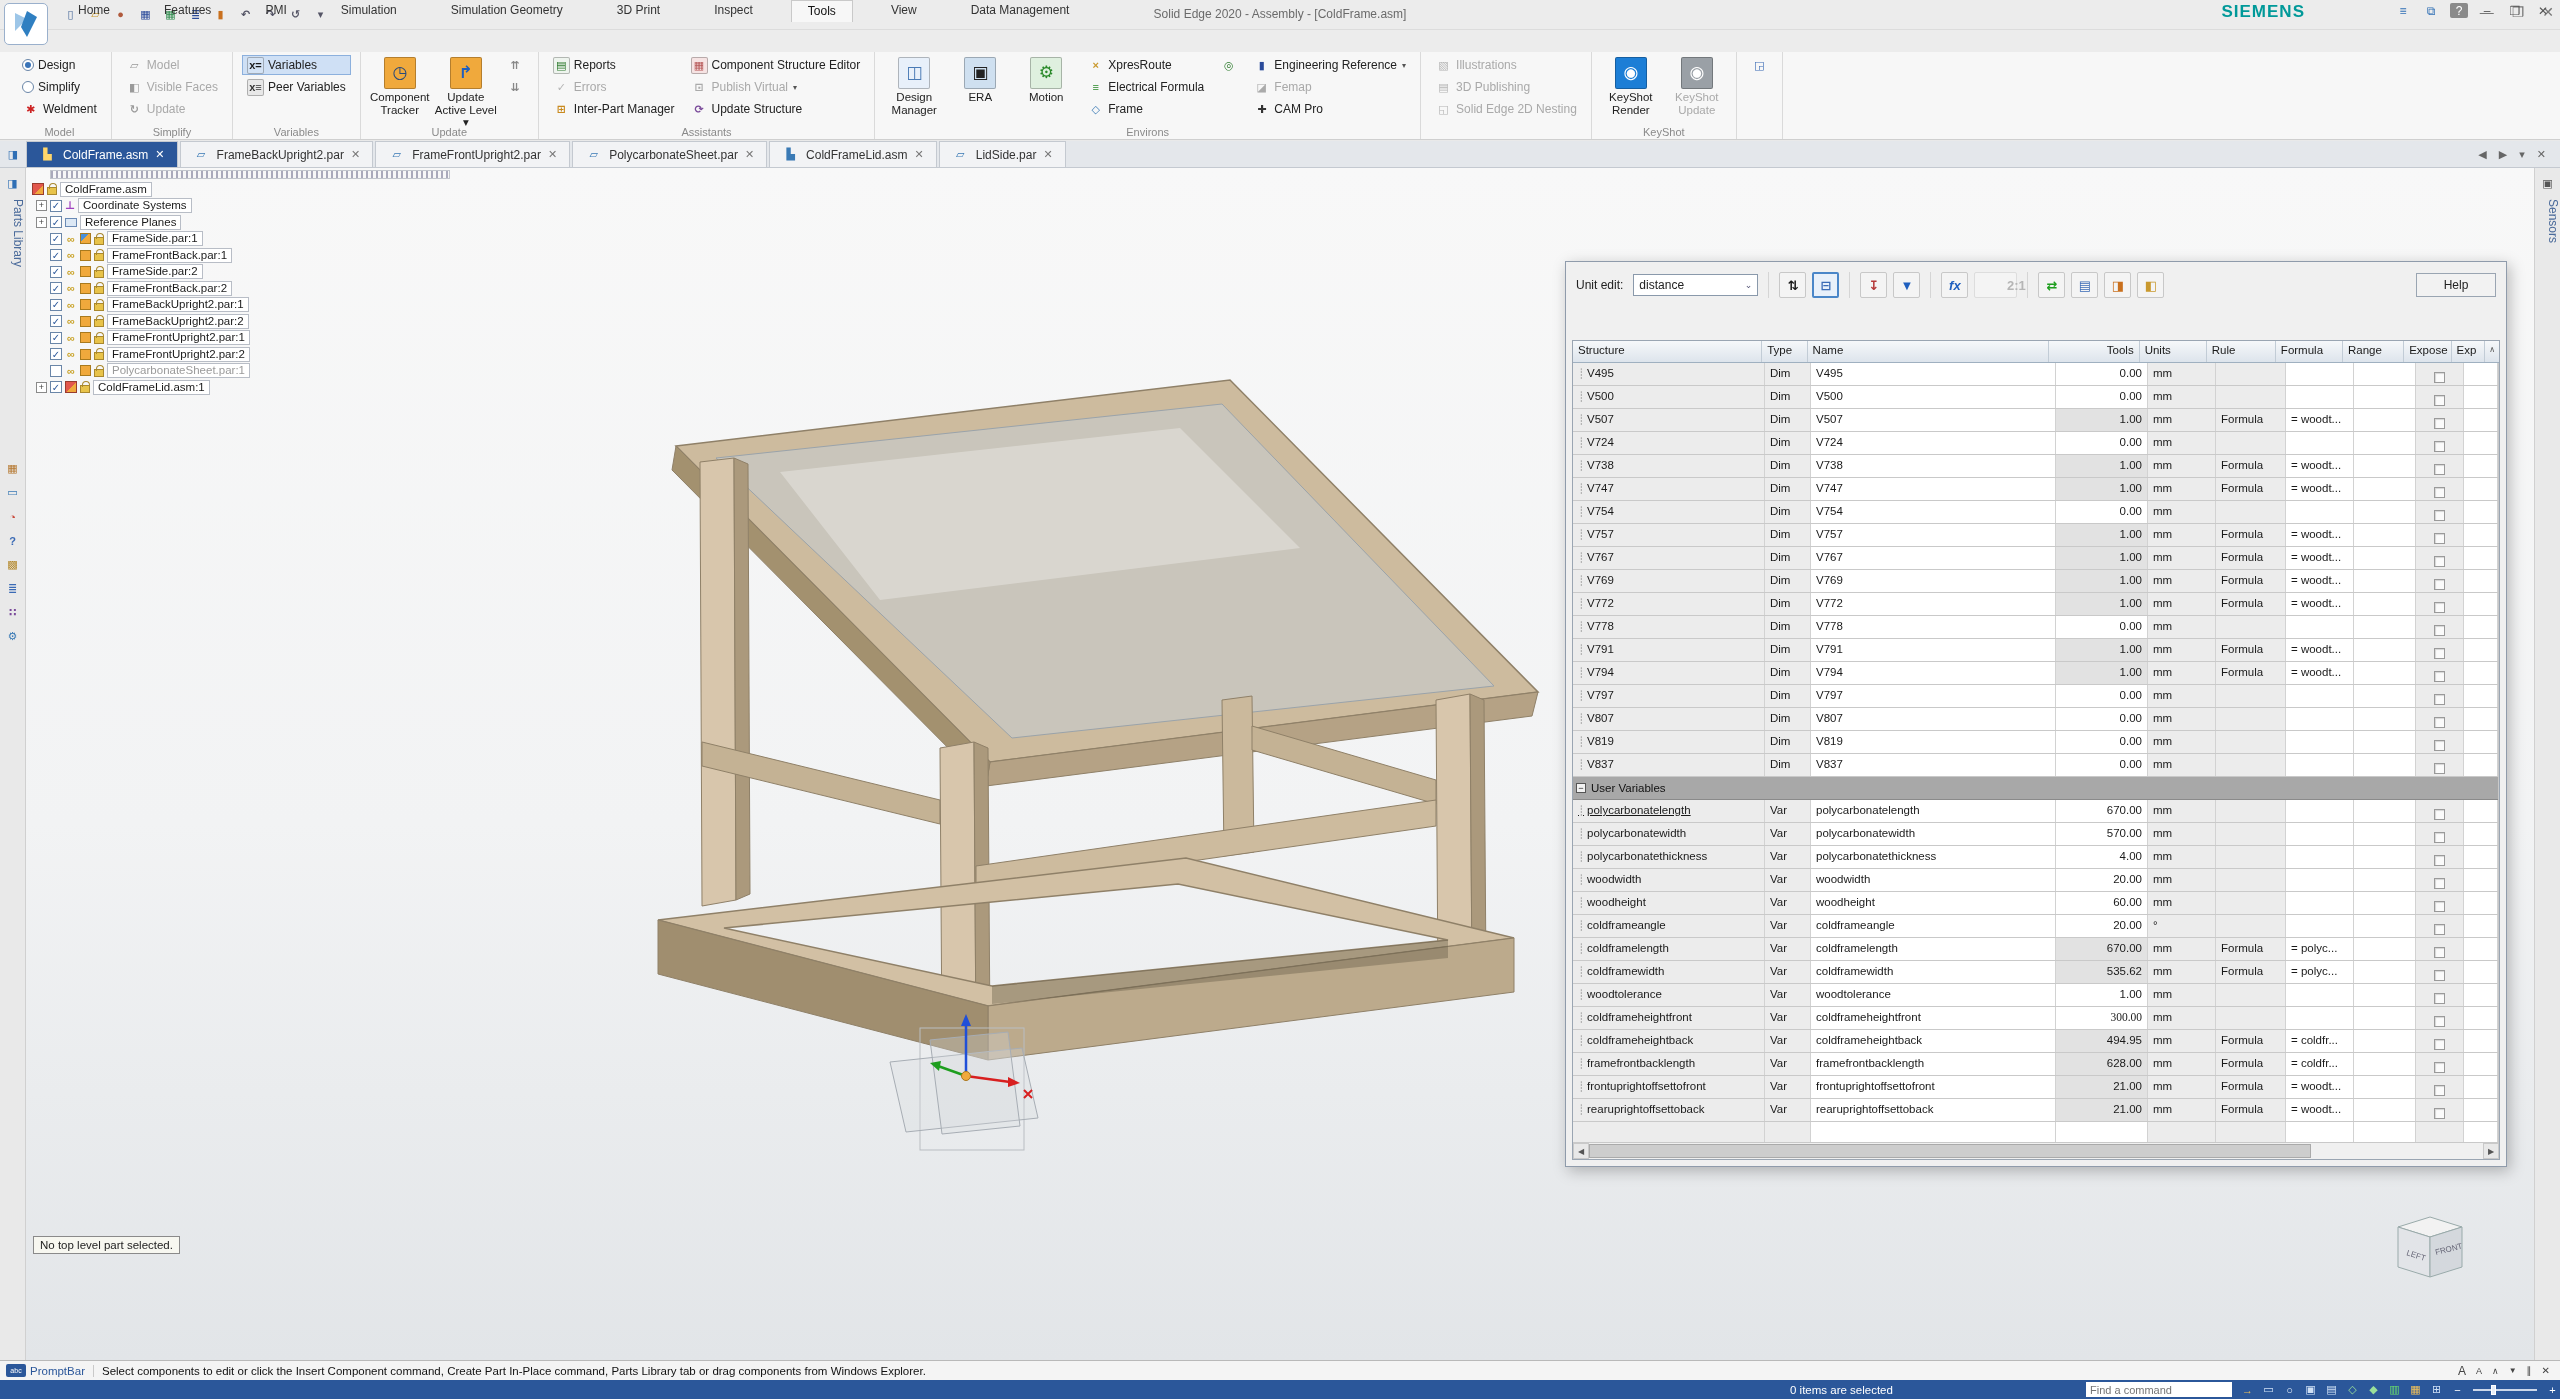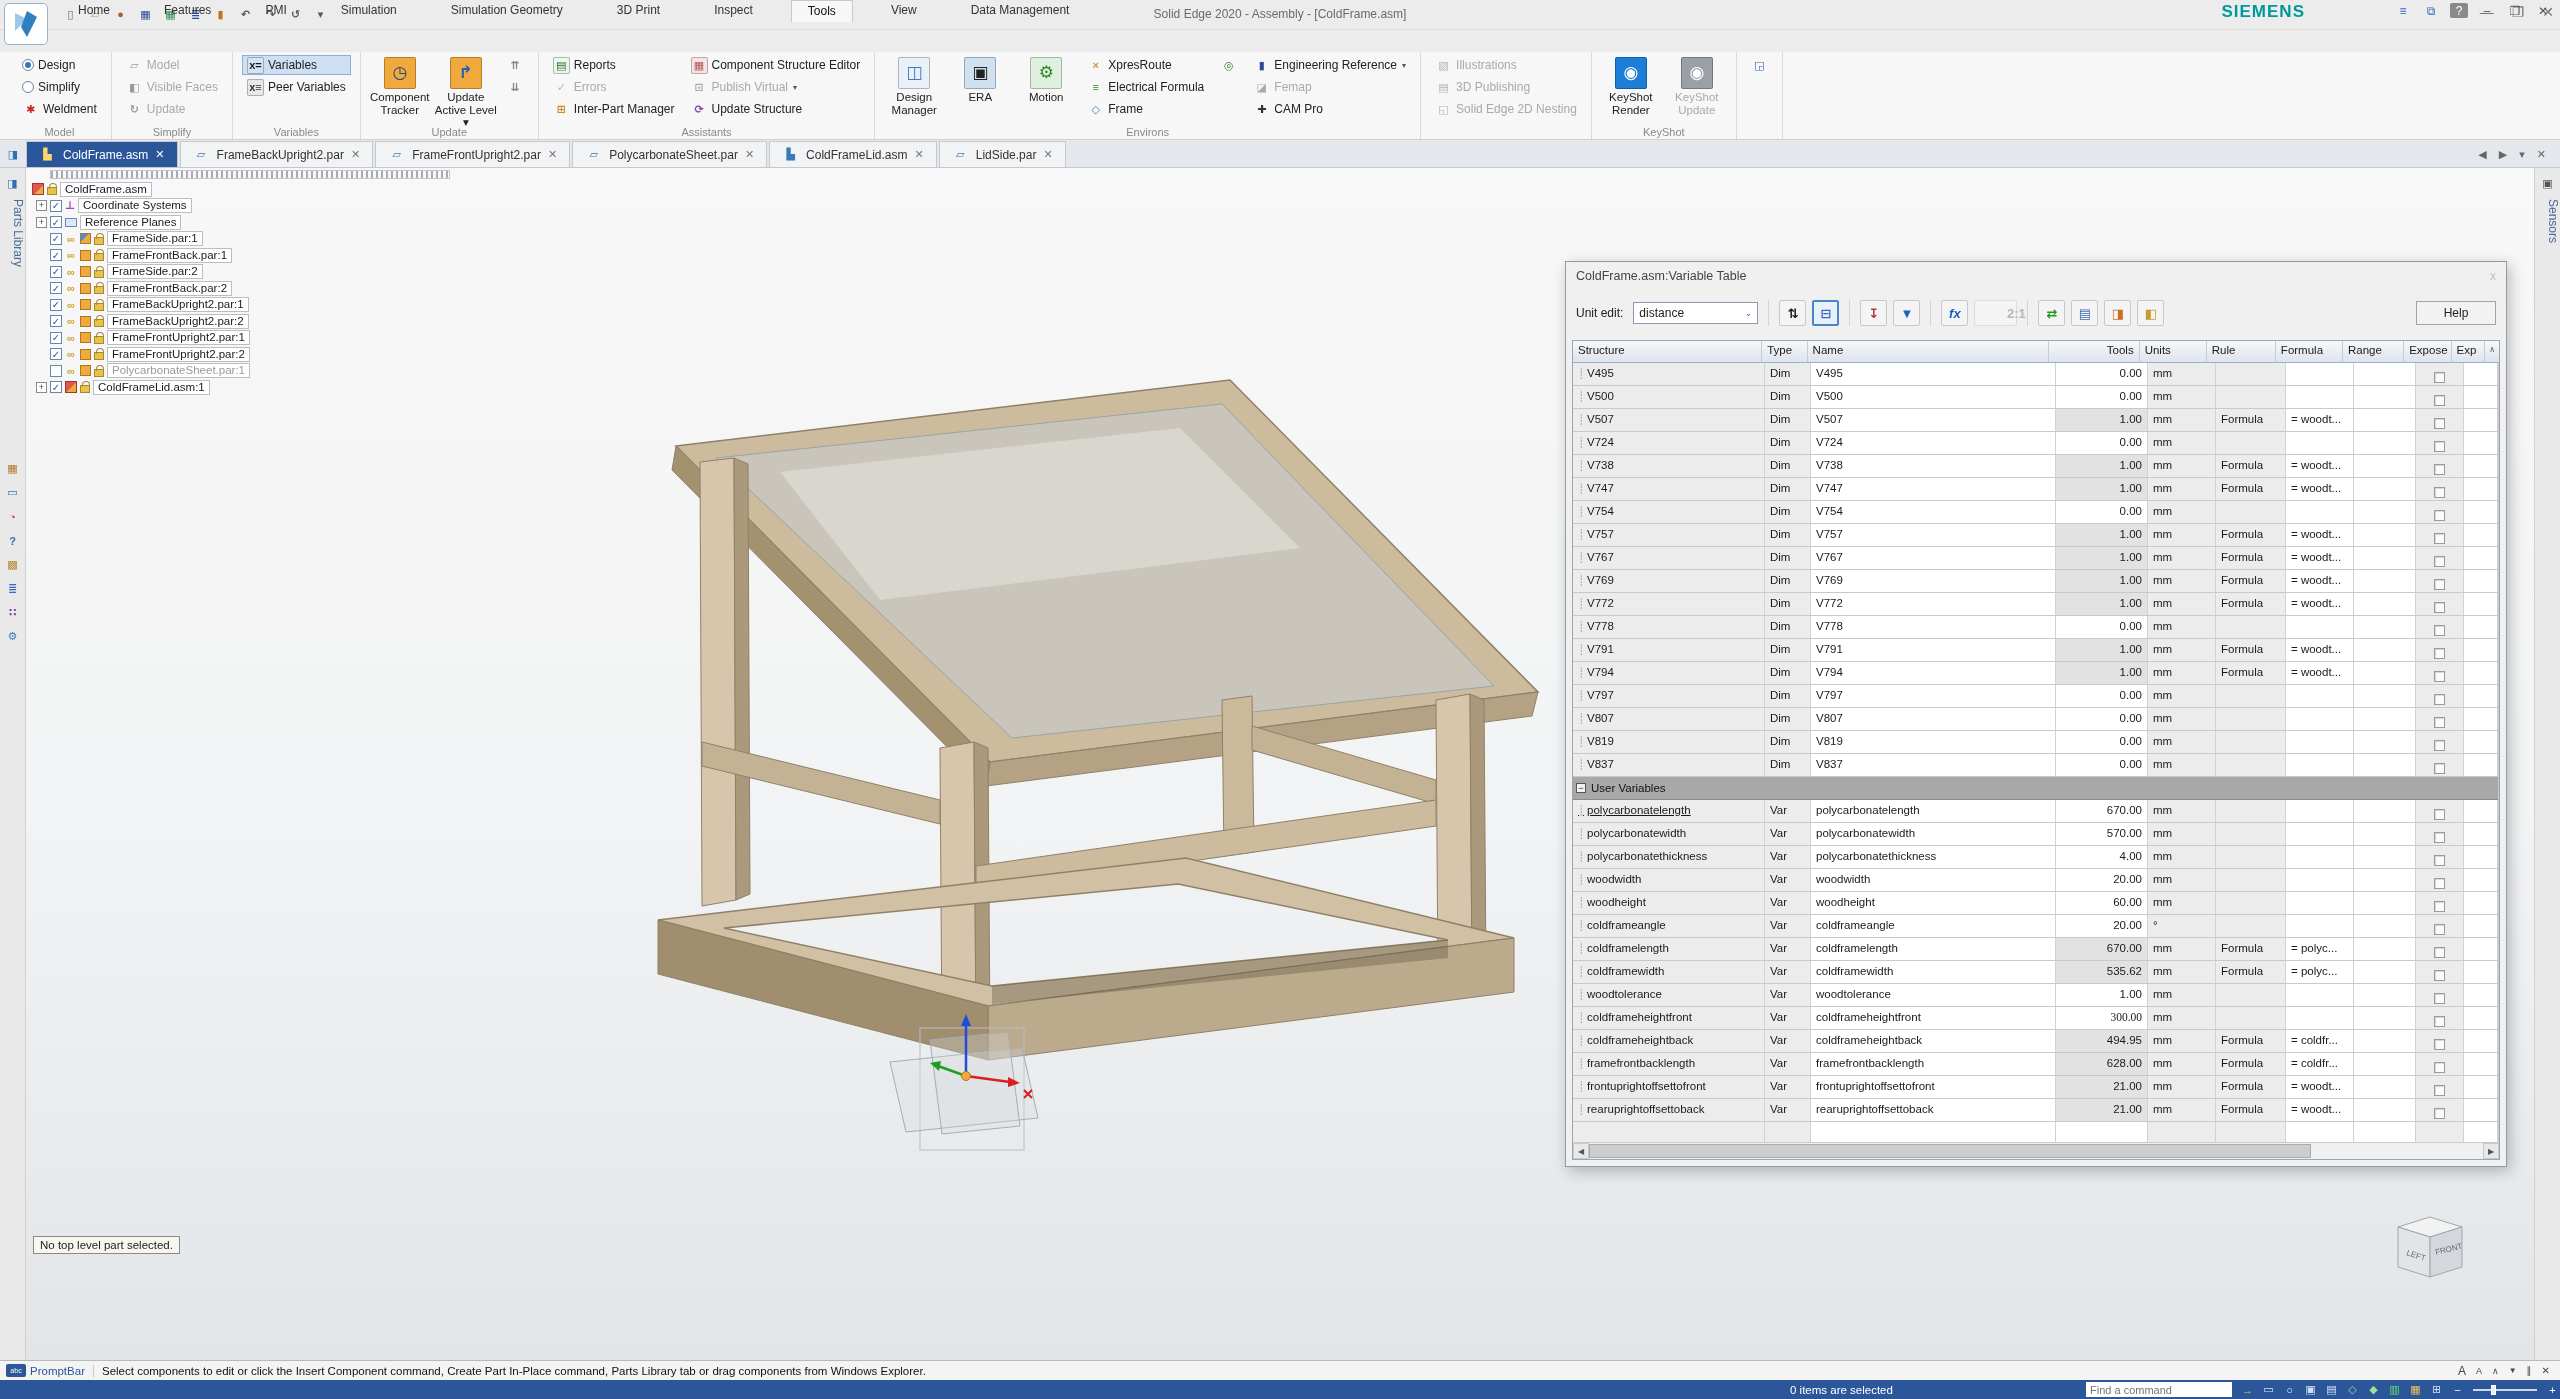--- a/index.html
+++ b/index.html
@@ -614,24 +614,20 @@
   <svg id="cube" class="abs" viewBox="0 0 90 80">
     <polygon points="14,22 46,12 78,22 46,32" fill="#f2f2f2" stroke="#9aa" stroke-width="1"></polygon>
     <polygon points="14,22 46,32 46,72 14,62" fill="#e2e4e8" stroke="#9aa" stroke-width="1"></polygon>
     <polygon points="46,32 78,22 78,62 46,72" fill="#d4d8dd" stroke="#9aa" stroke-width="1"></polygon>
     <text x="22" y="50" font-size="8" fill="#667" transform="rotate(18 22 50)">LEFT</text>
     <text x="52" y="50" font-size="8" fill="#667" transform="rotate(-14 52 50)">FRONT</text>
   </svg>
 </div>
 
 <div id="dialog" class="abs">
-  <div id="dlg-title">
-    <span>ColdFrame.asm:Variable Table</span>
-    <span id="dlg-close">x</span>
-  </div>
   <div id="dlg-toolbar">
     <span style="margin-right:4px;">Unit edit:</span>
     <div id="unit-select">
       <span>distance</span>
       <span style="color:#557;font-size:9px;">⌄</span>
     </div>
     <span class="sep"></span>
     <span id="tb-icons" style="display:flex;gap:6px;align-items:center;">
         <span class="tbtn" style="color: rgb(26, 26, 26);">⇅</span>
         <span class="tbtn active" style="color: rgb(58, 106, 181);">⊟</span>

